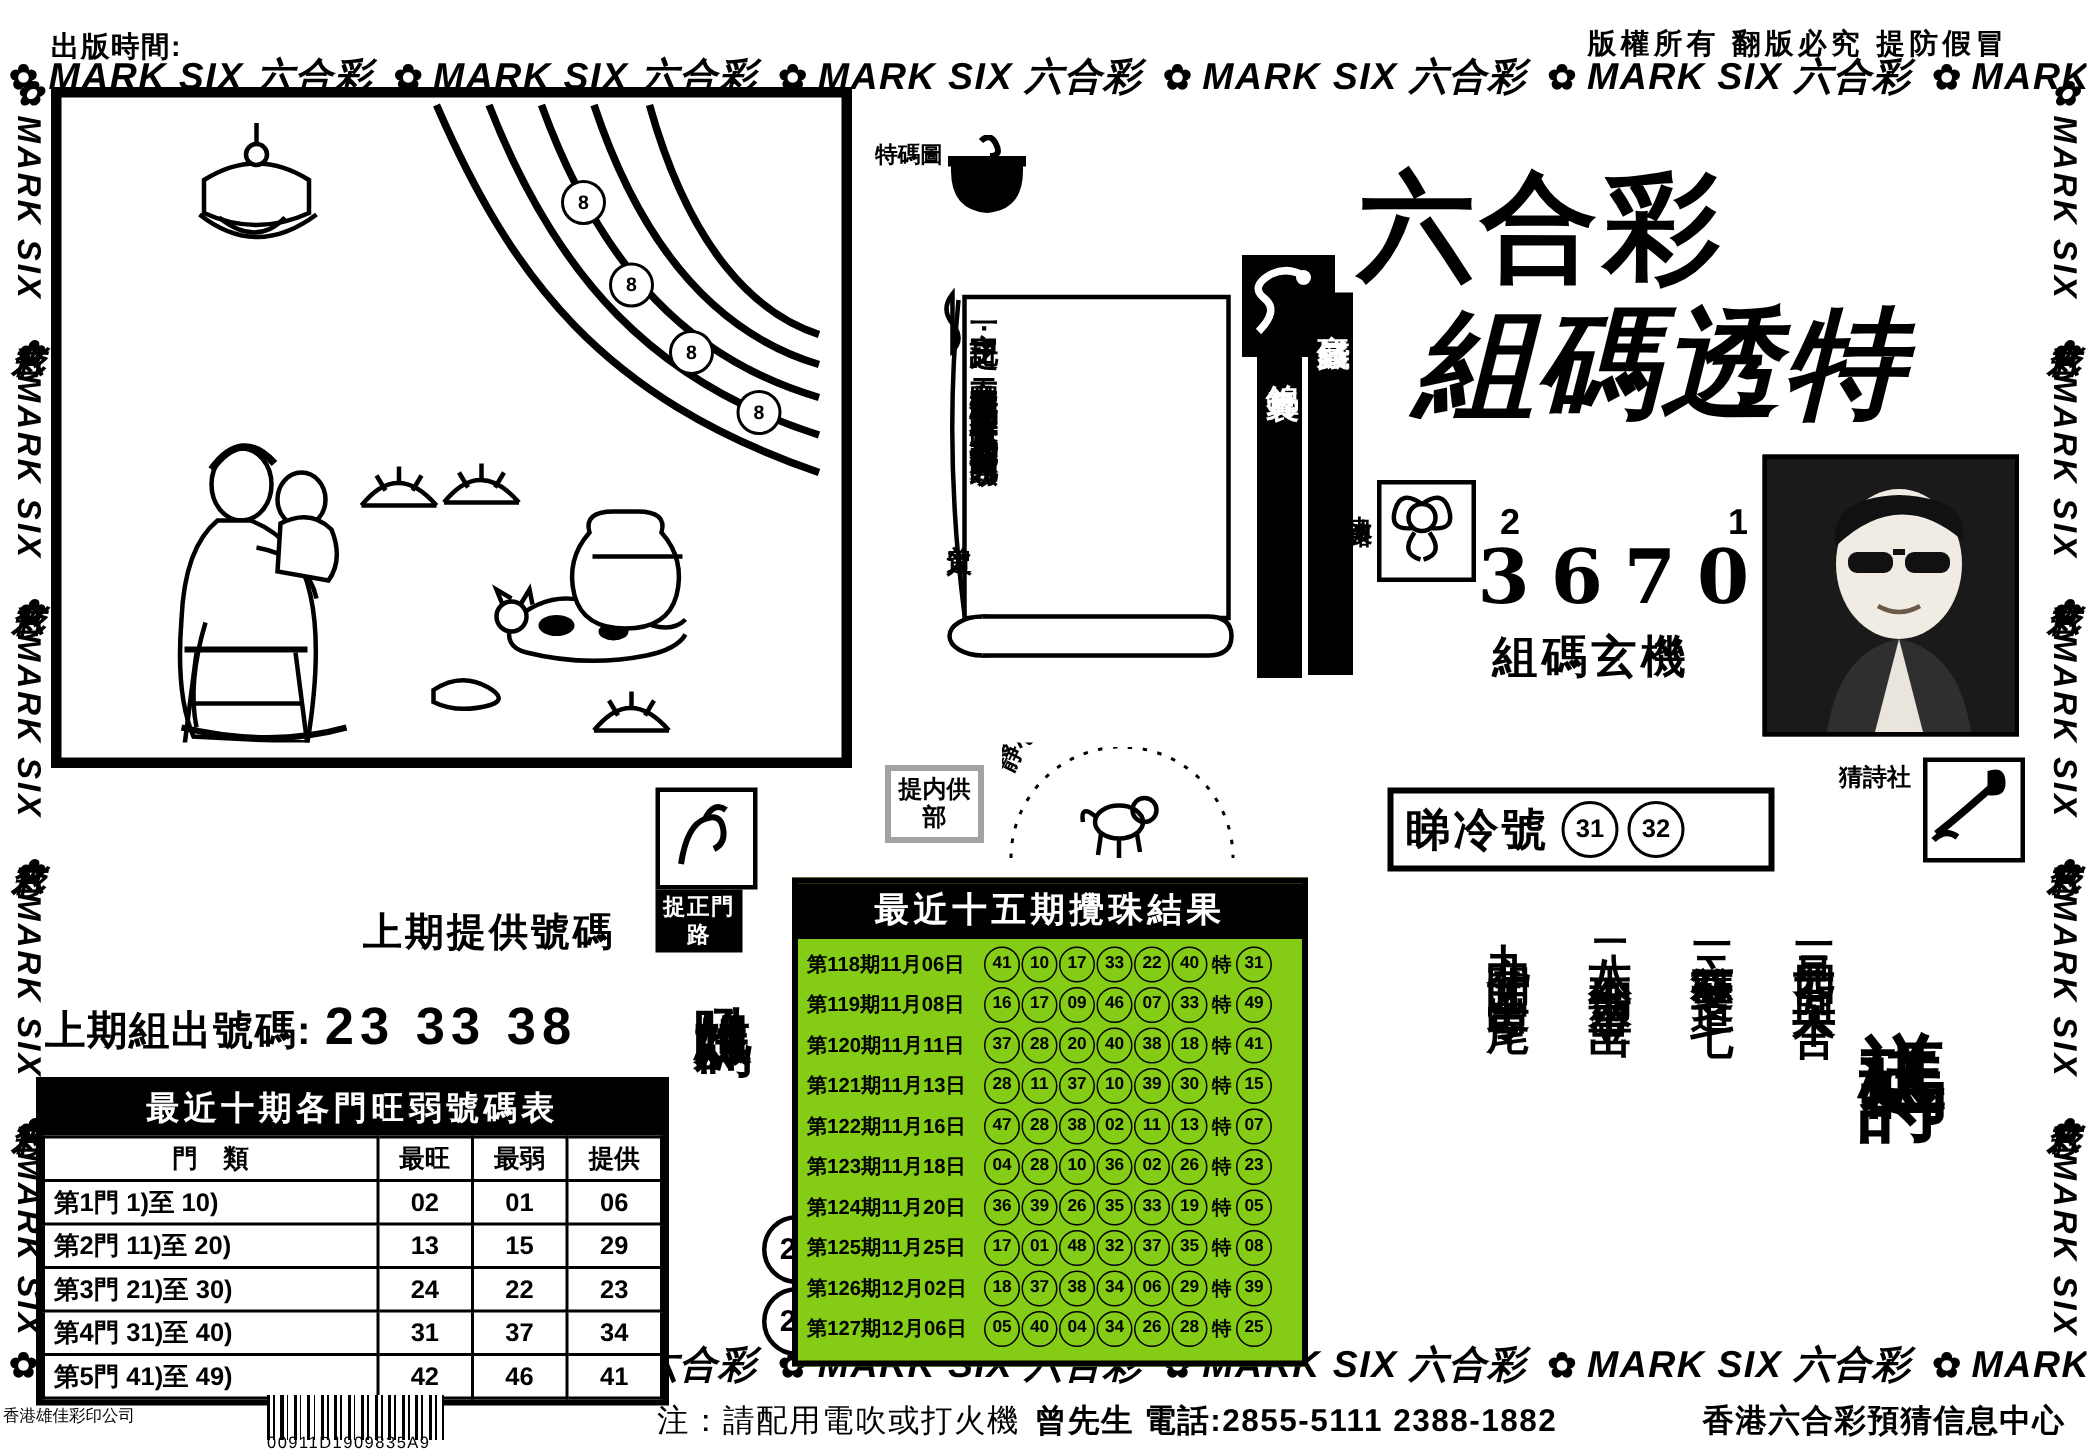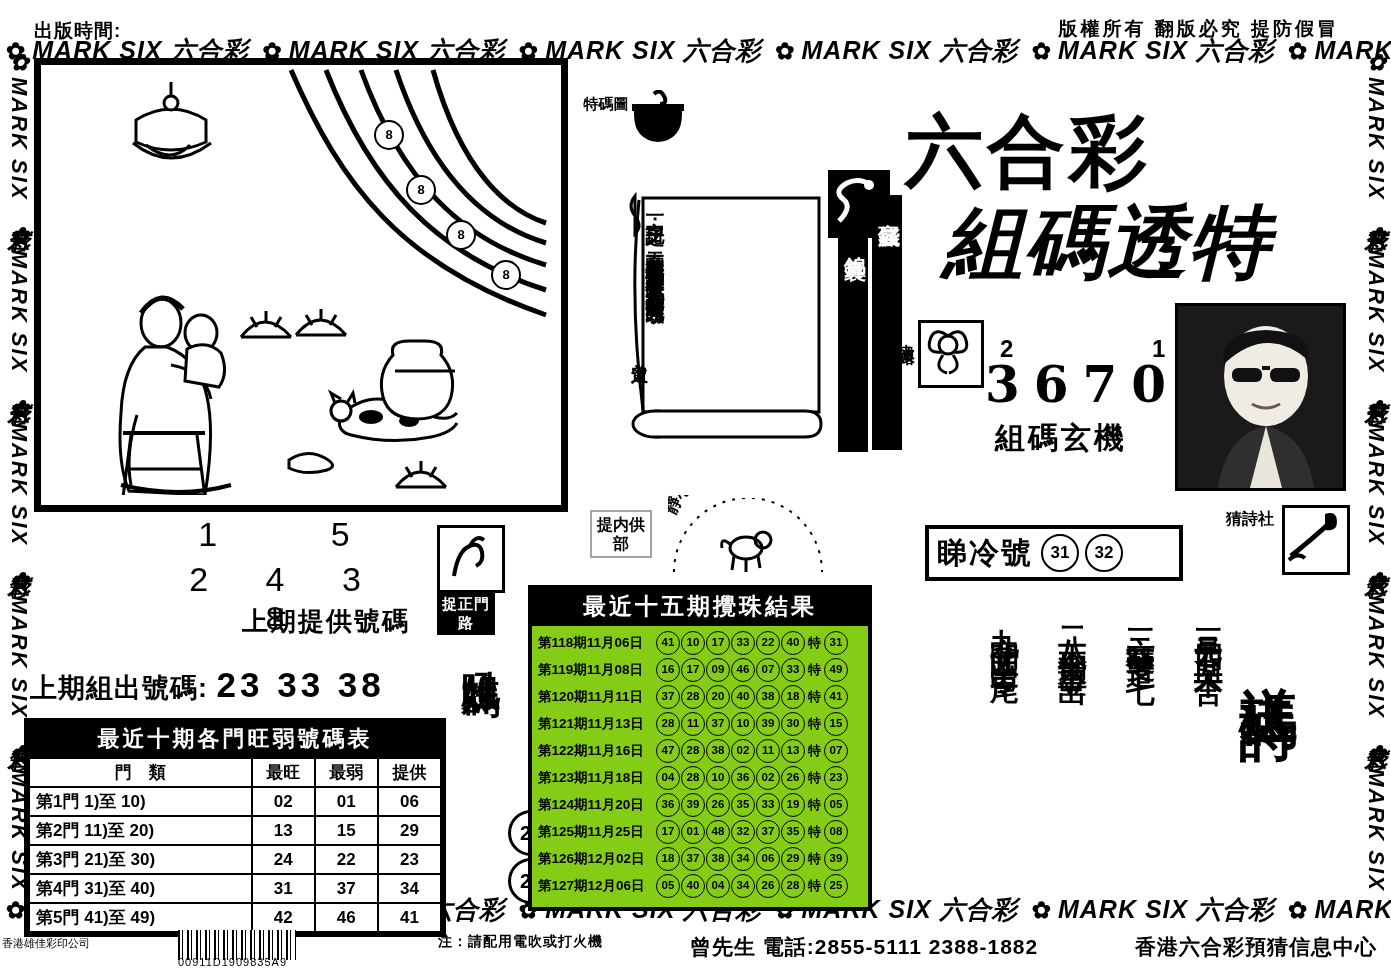--- a/index.html
+++ b/index.html
@@ -104,41 +104,41 @@
 
   
   .sis{position:absolute;left:452px;top:640px;width:54px;writing-mode:vertical-rl;text-orientation:upright;
      font-size:38px;font-weight:bold;letter-spacing:4px;}
   .sisnum{position:absolute;left:508px;width:40px;height:40px;border:3px solid #000;border-radius:50%;
      text-align:center;line-height:40px;font-size:20px;font-weight:bold;}
   .jzml{position:absolute;left:437px;top:525px;width:70px;}
   .jzml .bx{width:62px;height:62px;border:3px solid #000;}
   .jzml .cap{background:#000;color:#fff;font-size:15px;font-weight:bold;text-align:center;width:58px;padding:2px 0;letter-spacing:1px;}
 
-  .tnbg{position:absolute;left:590px;top:510px;width:58px;text-align:center;font-size:16px;font-weight:bold;line-height:19px;border:2px solid #a3a3a3;padding:3px 0;}
+  .tnbg{position:absolute;left:590px;top:510px;width:58px;text-align:center;font-size:16px;font-weight:bold;line-height:19px;border:4px solid #a3a3a3;padding:3px 0;}
 
   .arc-text{position:absolute;left:668px;top:498px;width:150px;height:70px;font-size:19px;font-weight:bold;}
 
   
   .res{position:absolute;left:528px;top:585px;width:336px;border:4px solid #000;background:#84cc16;}
   .res-title{background:#000;color:#fff;text-align:center;font-size:23px;font-weight:bold;letter-spacing:3px;padding:2px 0 4px;}
   .res-body{padding:5px 4px 6px 6px;}
   .res-row{display:flex;align-items:center;font-size:13px;font-weight:bold;margin-bottom:3px;white-space:nowrap;}
   .res-row .date{width:118px;font-size:13.5px;letter-spacing:0;}
   .res-row .b{width:22px;height:22px;border:1.5px solid #000;border-radius:50%;text-align:center;line-height:21px;font-size:11.5px;margin-right:1px;}
   .res-row .sp{margin:0 2px;font-size:13px;}
   .res-row .b.spec{margin-left:1px;}
 
   
   .foot{position:absolute;top:930px;left:0;width:1391px;height:36px;}
   .foot .printer{position:absolute;left:2px;top:6px;font-size:11px;letter-spacing:0;}
   .foot .barcode{position:absolute;left:178px;top:0px;width:118px;height:30px;
      background:repeating-linear-gradient(90deg,#000 0 2px,#fff 2px 4px,#000 4px 5px,#fff 5px 9px);}
   .foot .barnum{position:absolute;left:178px;top:26px;font-size:11px;letter-spacing:1px;}
-  .foot .note{position:absolute;left:438px;top:3px;font-size:14px;font-weight:bold;letter-spacing:1px;}
+  .foot .note{position:absolute;left:438px;top:3px;font-size:21px;font-weight:normal;letter-spacing:1px;}
   .foot .tel{position:absolute;left:690px;top:3px;font-size:21px;font-weight:bold;letter-spacing:1px;}
   .foot .center{position:absolute;right:14px;top:3px;font-size:21px;font-weight:bold;letter-spacing:1px;}
 </style>
 </head>
 <body>
 
 <div class="page">
 
   <div class="pubdate">出版時間:</div>
   <div class="copyright">版權所有  翻版必究  提防假冒</div>
@@ -233,24 +233,20 @@
       </svg>
       <div class="balls-diag">
         <div class="ball abs" style="left:333px;top:55px;">8</div>
         <div class="ball abs" style="left:365px;top:110px;">8</div>
         <div class="ball abs" style="left:405px;top:155px;">8</div>
         <div class="ball abs" style="left:450px;top:195px;">8</div>
       </div>
     </div>
   </div>
 
-  <div class="prev-nums">
-    <div class="row1">1   5</div>
-    <div class="row2">2 4 3 8</div>
-  </div>
   <div class="prev-label">上期提供號碼</div>
 
   <div class="prev-group">
     <span>上期組出號碼:</span>
     <b>23 33 38</b>
   </div>
 
   <div class="tbl-wrap">
     <div class="tbl-title">最近十期各門旺弱號碼表</div>
     <table class="ten">

